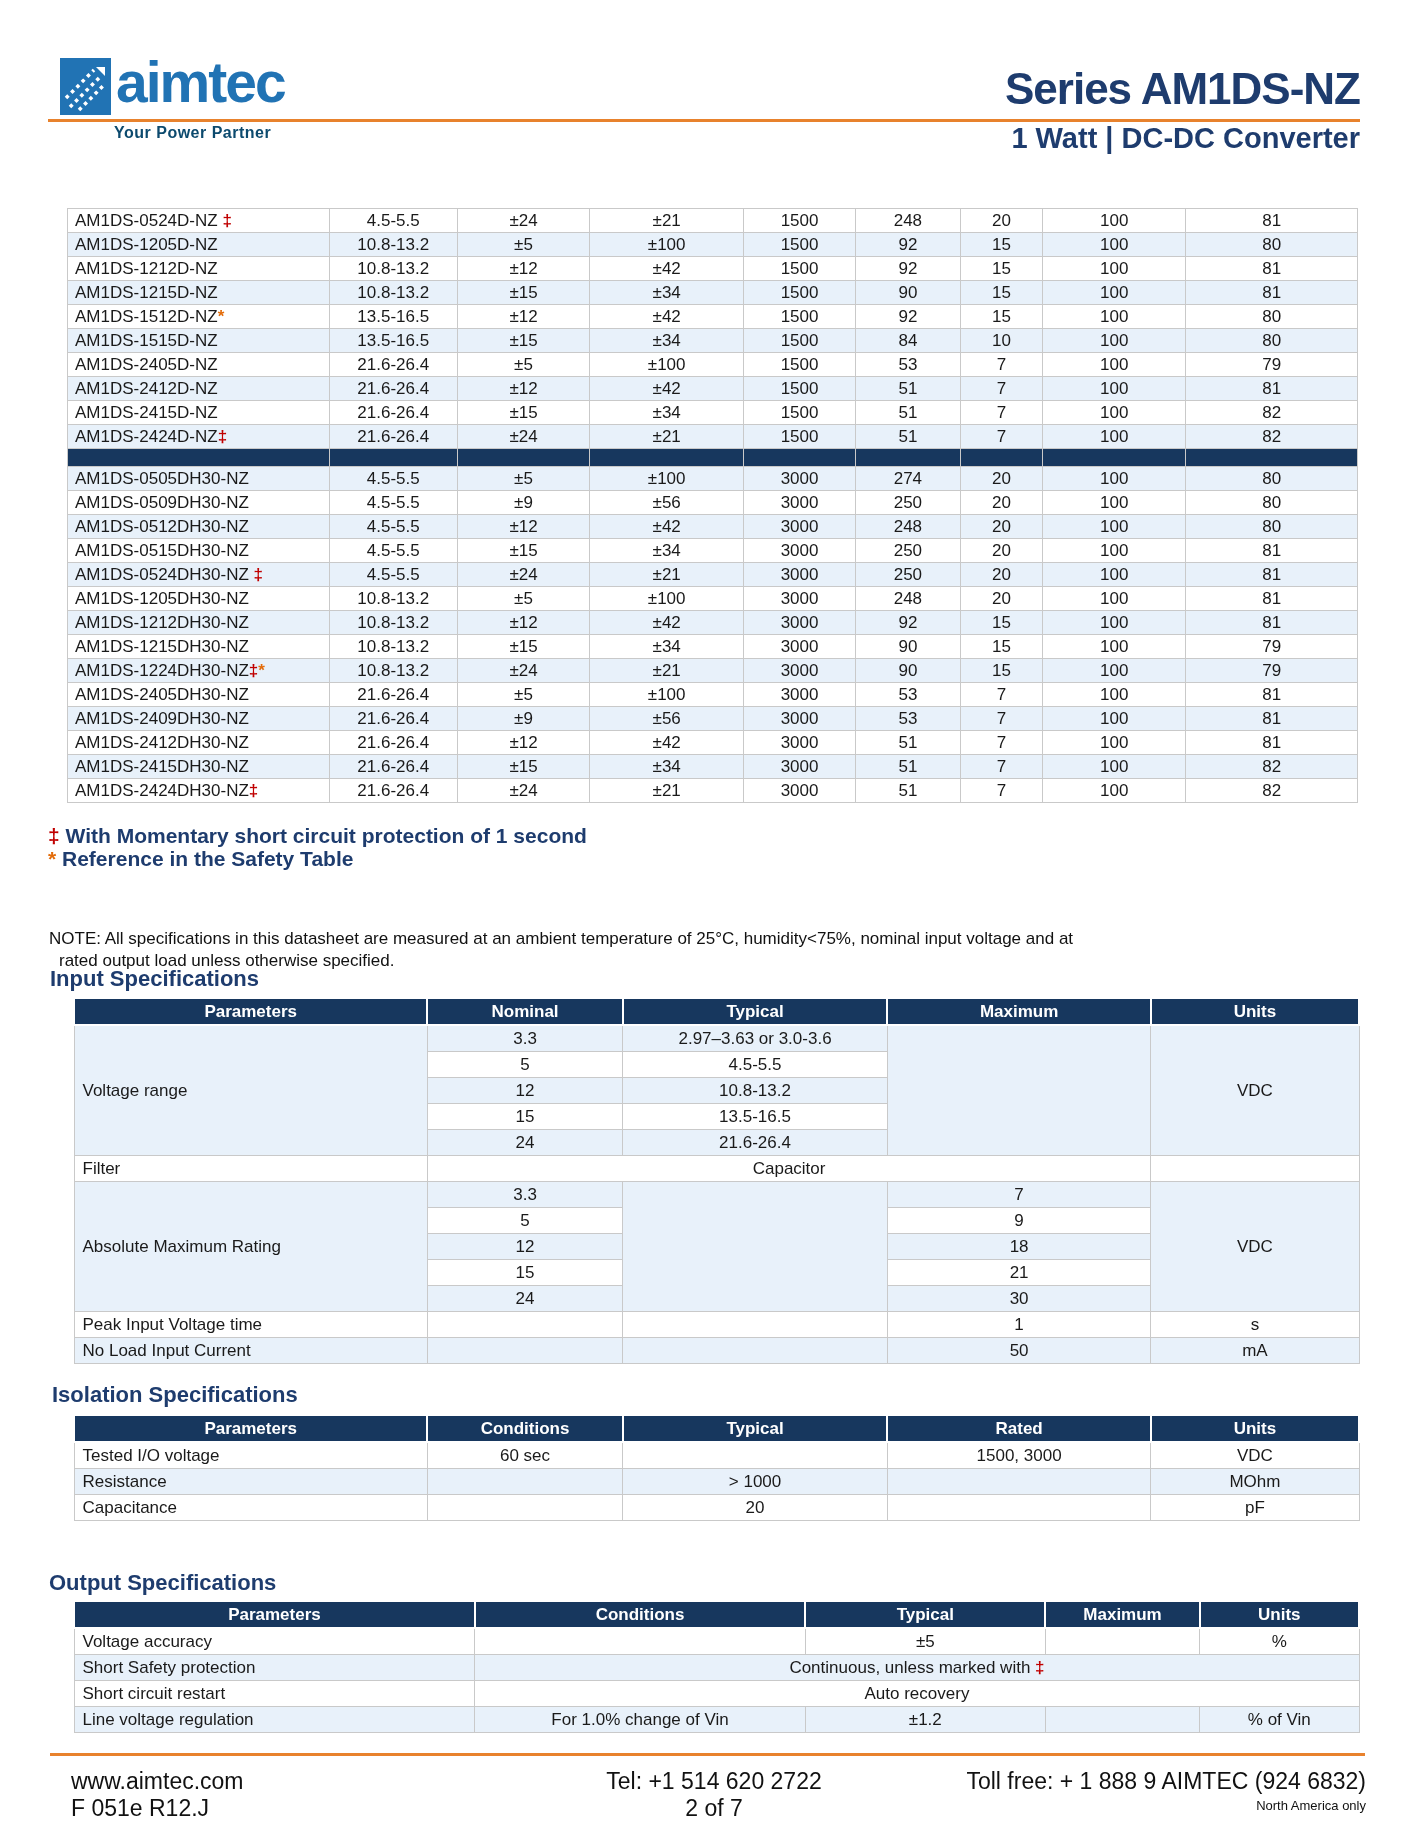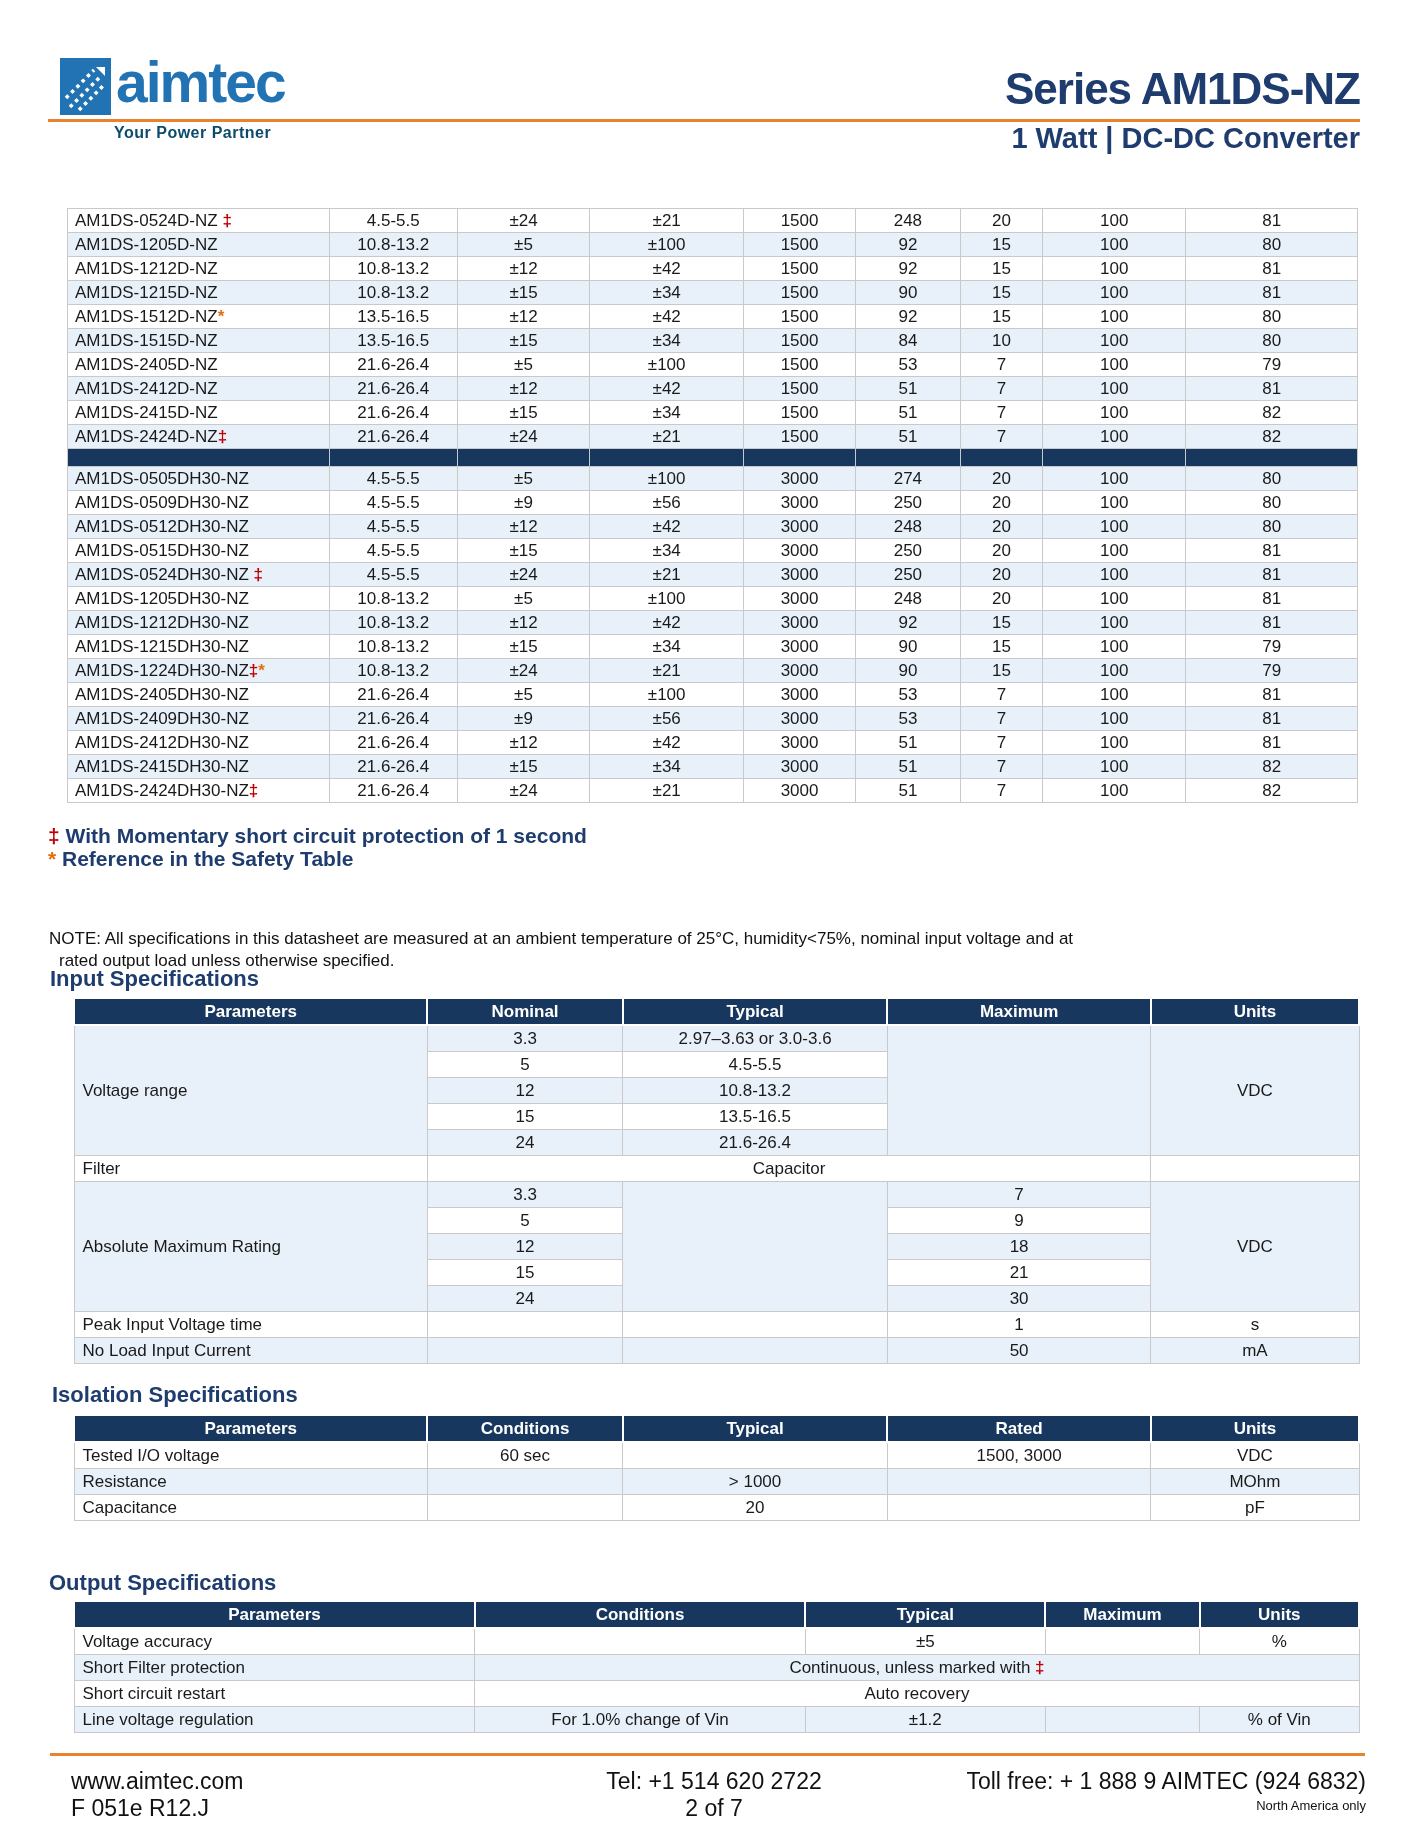--- a/index.html
+++ b/index.html
@@ -533,21 +533,21 @@
       </thead>
       <tbody>
         <tr>
           <td class="param">Voltage accuracy</td>
           <td></td>
           <td>±5</td>
           <td></td>
           <td>%</td>
         </tr>
         <tr>
-          <td class="param blue">Short Filter protection</td>
+          <td class="param blue">Short Safety protection</td>
           <td class="blue" colspan="4">Continuous, unless marked with <span class="mk-red">‡</span></td>
         </tr>
         <tr>
           <td class="param">Short circuit restart</td>
           <td colspan="4">Auto recovery</td>
         </tr>
         <tr>
           <td class="param blue">Line voltage regulation</td>
           <td class="blue">For 1.0% change of Vin</td>
           <td class="blue">±1.2</td>

